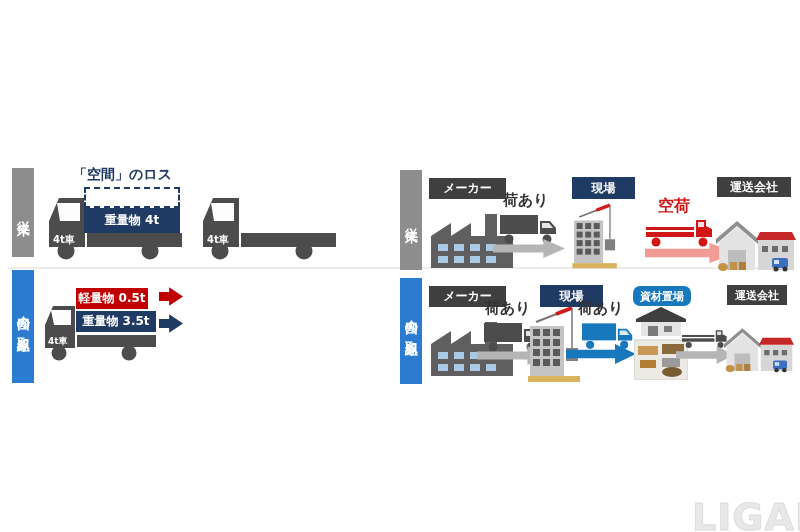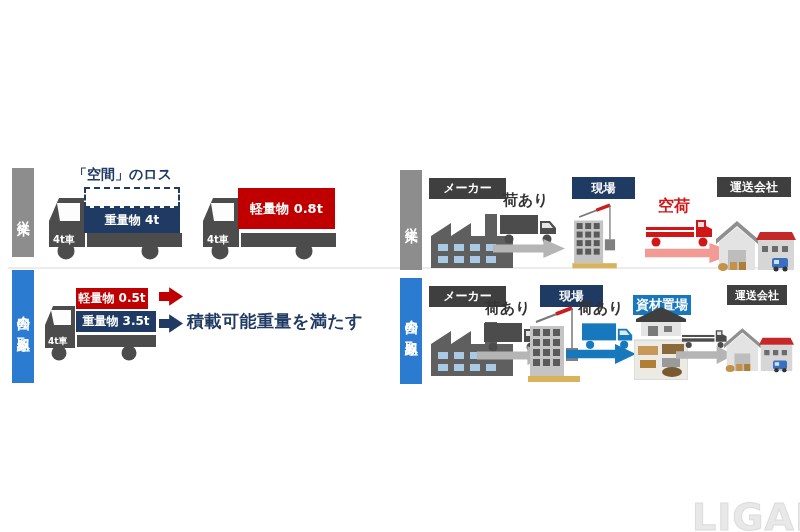--- a/index.html
+++ b/index.html
@@ -57,21 +57,20 @@
 
 
   <svg class="abs" style="left:200px;top:196px;" width="140" height="64" viewBox="0 0 140 64">
     <path d="M3,51 L3,25 L13,2 L39,2 L39,51 Z" fill="#4c4c4c"></path>
     <path d="M11,7 L34,7 L34,25 L14,25 Z" fill="#fdfdfd"></path>
     <rect x="41" y="37" width="95" height="14" fill="#4c4c4c"></rect>
     <circle cx="20" cy="55" r="8.5" fill="#4c4c4c"></circle>
     <circle cx="104" cy="55" r="8.5" fill="#4c4c4c"></circle>
     <text x="7" y="47" font-size="10" font-weight="bold" fill="#ffffff">4t車</text>
   </svg>
-  <div class="abs cargo box-red" style="left:238px;top:188px;width:97px;height:41px;font-size:13px;">軽量物 0.8t</div>
 
   <div class="abs sep" style="left:8px;top:267px;width:786px;height:2px;"></div>
 
   <div class="abs vbar bar-blue" style="left:12px;top:270px;width:22px;height:113px;letter-spacing:2px;">今回の取組み</div>
 
   <svg class="abs" style="left:42px;top:304px;" width="118" height="58" viewBox="0 0 118 58">
     <path d="M3,44 L3,21 L11,2 L33,2 L33,44 Z" fill="#4c4c4c"></path>
     <path d="M9,6 L29,6 L29,21 L12,21 Z" fill="#fdfdfd"></path>
     <rect x="35" y="31" width="79" height="12" fill="#4c4c4c"></rect>
     <circle cx="17" cy="49" r="7.5" fill="#4c4c4c"></circle>
@@ -81,21 +80,20 @@
   <div class="abs cargo box-red" style="left:76px;top:288px;width:72px;height:21px;font-size:12px;">軽量物 0.5t</div>
   <div class="abs cargo box-navy" style="left:76px;top:311px;width:80px;height:21px;font-size:12px;">重量物 3.5t</div>
 
   <svg class="abs ar-red" style="left:159px;top:287px;" width="24" height="19" viewBox="0 0 26 20">
     <path d="M0,5 H11 V0 L26,10 L11,20 V15 H0 Z" fill="currentColor"></path>
   </svg>
 
   <svg class="abs ar-navy" style="left:159px;top:314px;" width="24" height="19" viewBox="0 0 26 20">
     <path d="M0,5 H11 V0 L26,10 L11,20 V15 H0 Z" fill="currentColor"></path>
   </svg>
-  <div class="abs point navy-t" style="left:187px;top:310px;">積載可能重量を満たす</div>
 
   <div class="abs vbar bar-gray" style="left:400px;top:170px;width:22px;height:100px;">従来</div>
 
   <div class="abs tag tag-dark" style="left:429px;top:178px;width:77px;height:21px;">メーカー</div>
   <svg class="abs" style="left:427px;top:210px;" width="90" height="58" viewBox="0 0 90 58">
     <path d="M4,58 V26 L24,13 V26 L44,13 V26 H58 V4 H70 V26 H86 V58 Z" fill="#5f5f5f"></path>
     <g fill="#aac9e4">
       <rect x="11" y="34" width="10" height="7"></rect>
         <rect x="27" y="34" width="10" height="7"></rect>
       <rect x="43" y="34" width="10" height="7"></rect>
@@ -235,21 +233,21 @@
     <rect x="0" y="4" width="38" height="19" fill="currentColor"></rect>
     <path d="M40,10 H50 L56,17 V23 H40 Z" fill="currentColor"></path>
     <path d="M42,12 H49 L53,17 H42 Z" fill="#ffffff" opacity="0.85"></path>
     <circle cx="9" cy="28" r="4.5" fill="currentColor"></circle>
     <circle cx="47" cy="28" r="4.5" fill="currentColor"></circle>
   </svg>
   <svg class="abs ar-blue" style="left:566px;top:344px;" width="70" height="20" viewBox="0 0 100 24" preserveAspectRatio="none">
     <path d="M0,7 H70 V0 L100,12 L70,24 V17 H0 Z" fill="currentColor"></path>
   </svg>
 
-  <div class="abs tag tag-blue" style="left:633px;top:295px;width:58px;height:20px;font-size:13px;">資材置場</div>
+  <div class="abs tag tag-blue" style="left:633px;top:286px;width:58px;height:20px;font-size:11px;border-radius:7px;">資材置場</div>
   <svg class="abs" style="left:634px;top:306px;" width="54" height="74" viewBox="0 0 54 74">
     <polygon points="2,13 27,1 52,13 52,16 2,16" fill="#3f3f3f"></polygon>
     <rect x="7" y="16" width="40" height="14" fill="#e4e4e4"></rect>
     <rect x="14" y="20" width="10" height="10" fill="#7a7a7a"></rect>
     <rect x="30" y="20" width="8" height="6" fill="#7a7a7a"></rect>
     <rect x="0" y="34" width="54" height="40" fill="#eceae4" stroke="#cfcfcf"></rect>
     <rect x="4" y="40" width="20" height="9" fill="#c89858"></rect>
     <rect x="28" y="38" width="22" height="10" fill="#8a6a3a"></rect>
     <rect x="6" y="54" width="16" height="8" fill="#b07f35"></rect>
     <rect x="28" y="52" width="18" height="9" fill="#9a9a9a"></rect>

